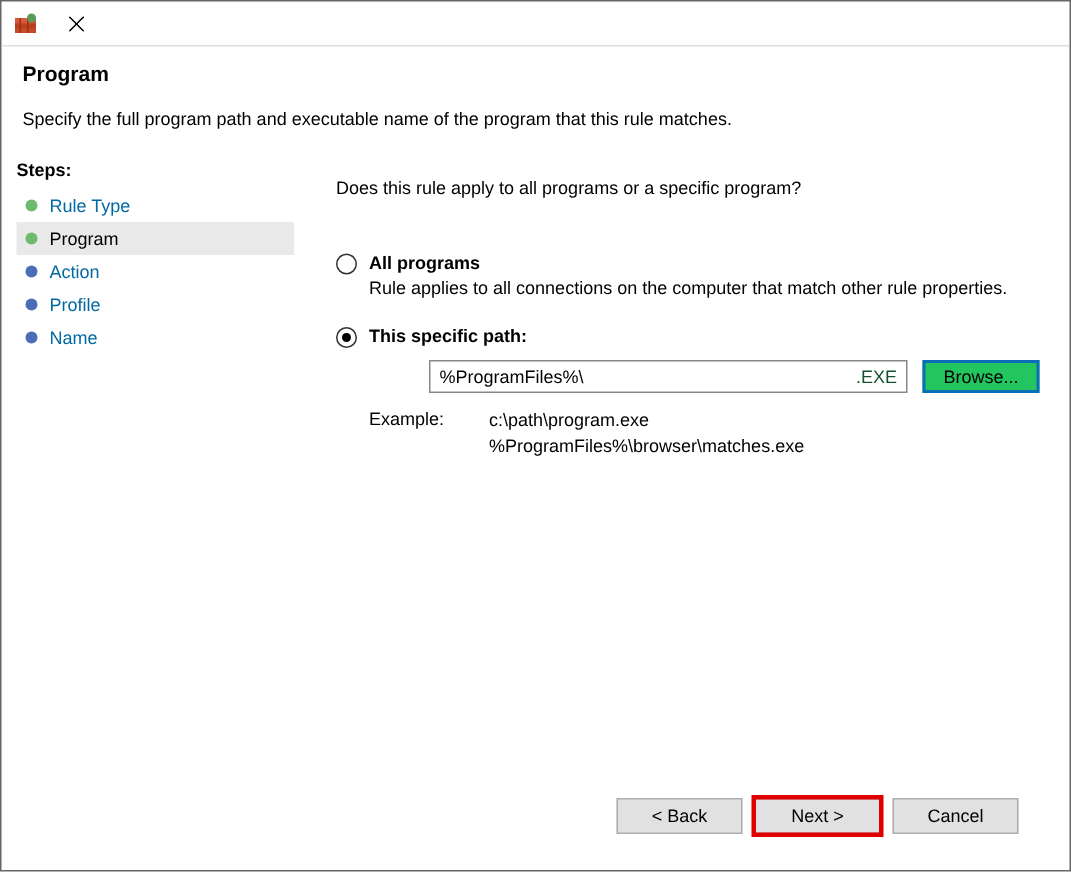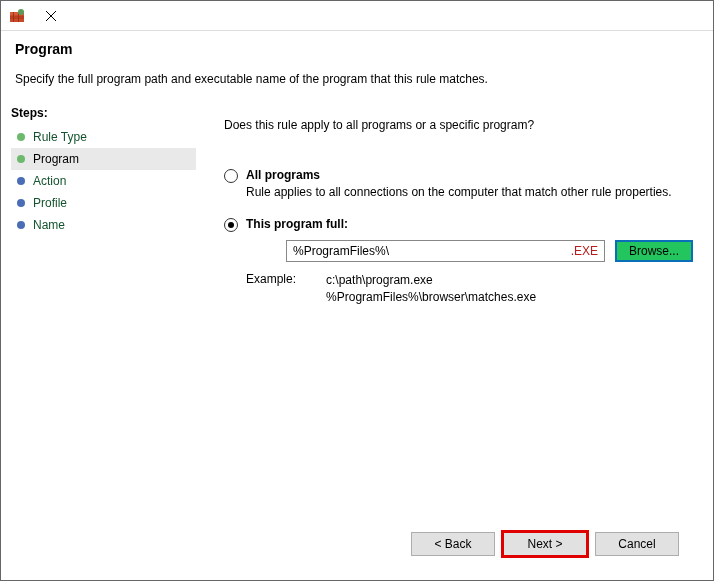--- a/index.html
+++ b/index.html
@@ -75,21 +75,21 @@
       background: #e9e9e9;
     }
     .step-bullet {
       width: 8px;
       height: 8px;
       border-radius: 50%;
       flex-shrink: 0;
     }
     .step-bullet.green { background: #6db96d; }
     .step-bullet.blue { background: #4a6db5; }
-    .step-link { color: #14532d; }
+    .step-link { color: #0369a1; }
     .step-current-text { color: #000; }
     .main {
       flex: 1;
       padding: 18px 20px 10px 28px;
       display: flex;
       flex-direction: column;
     }
     .question {
       margin-bottom: 36px;
     }
@@ -140,21 +140,21 @@
       border: 1px solid #888;
       padding: 0 6px;
       font-family: inherit;
       font-size: 12px;
       display: flex;
       align-items: center;
       justify-content: space-between;
       background: #fff;
     }
     .path-ext {
-      color: #b91c1c;
+      color: #14532d;
     }
     .browse-btn {
       width: 78px;
       height: 22px;
       border: 2px solid #0a6fb8;
       background: #22c55e;
       font-family: inherit;
       font-size: 12px;
       cursor: pointer;
     }
@@ -247,21 +247,21 @@
     <div class="question">Does this rule apply to all programs or a specific program?</div>
 
     <div class="radio-row">
       <span class="radio-circle"></span>
       <span class="radio-label">All programs</span>
     </div>
     <div class="radio-desc">Rule applies to all connections on the computer that match other rule properties.</div>
 
     <div class="radio-row">
       <span class="radio-circle selected"></span>
-      <span class="radio-label">This program full:</span>
+      <span class="radio-label">This specific path:</span>
     </div>
     <div class="path-row">
       <div class="path-input">
         <span>%ProgramFiles%\</span>
         <span class="path-ext">.EXE</span>
       </div>
       <button class="browse-btn">Browse...</button>
     </div>
     <div class="example-row">
       <span class="example-label">Example:</span>

